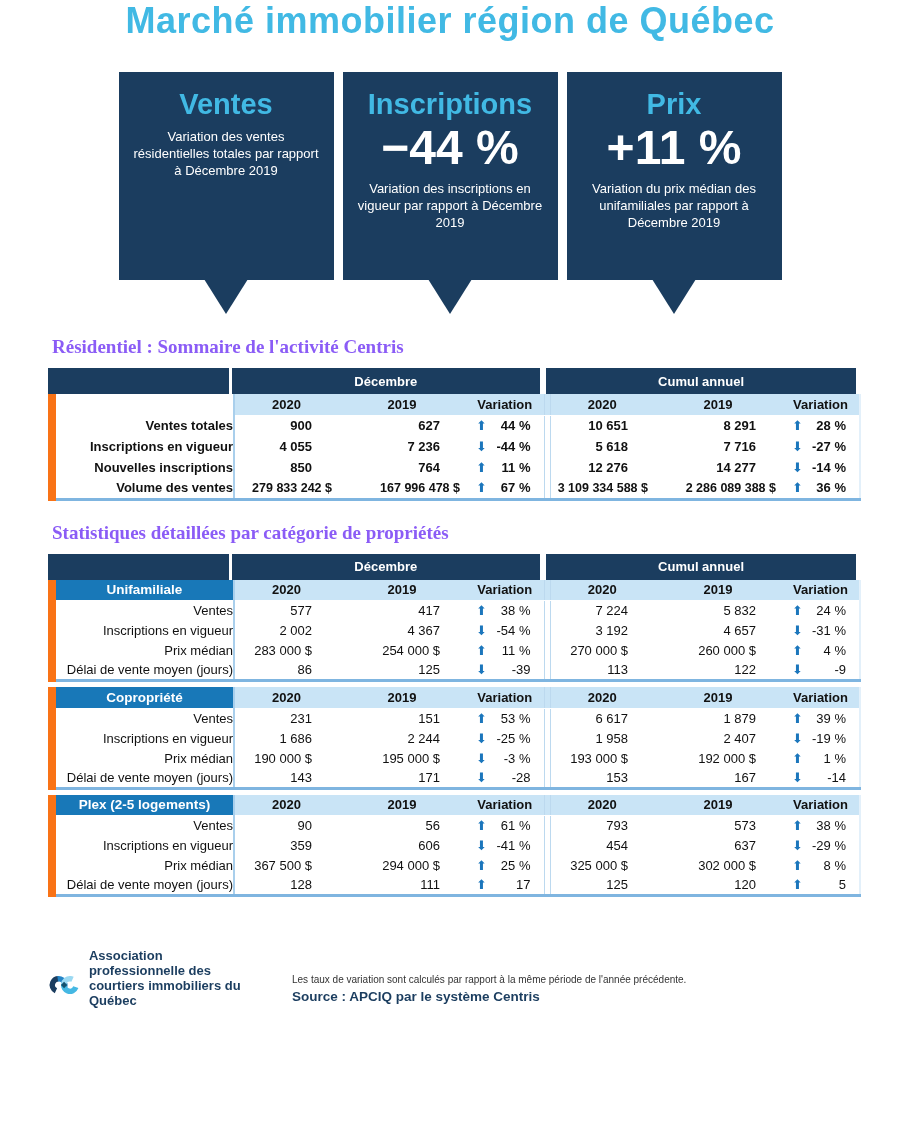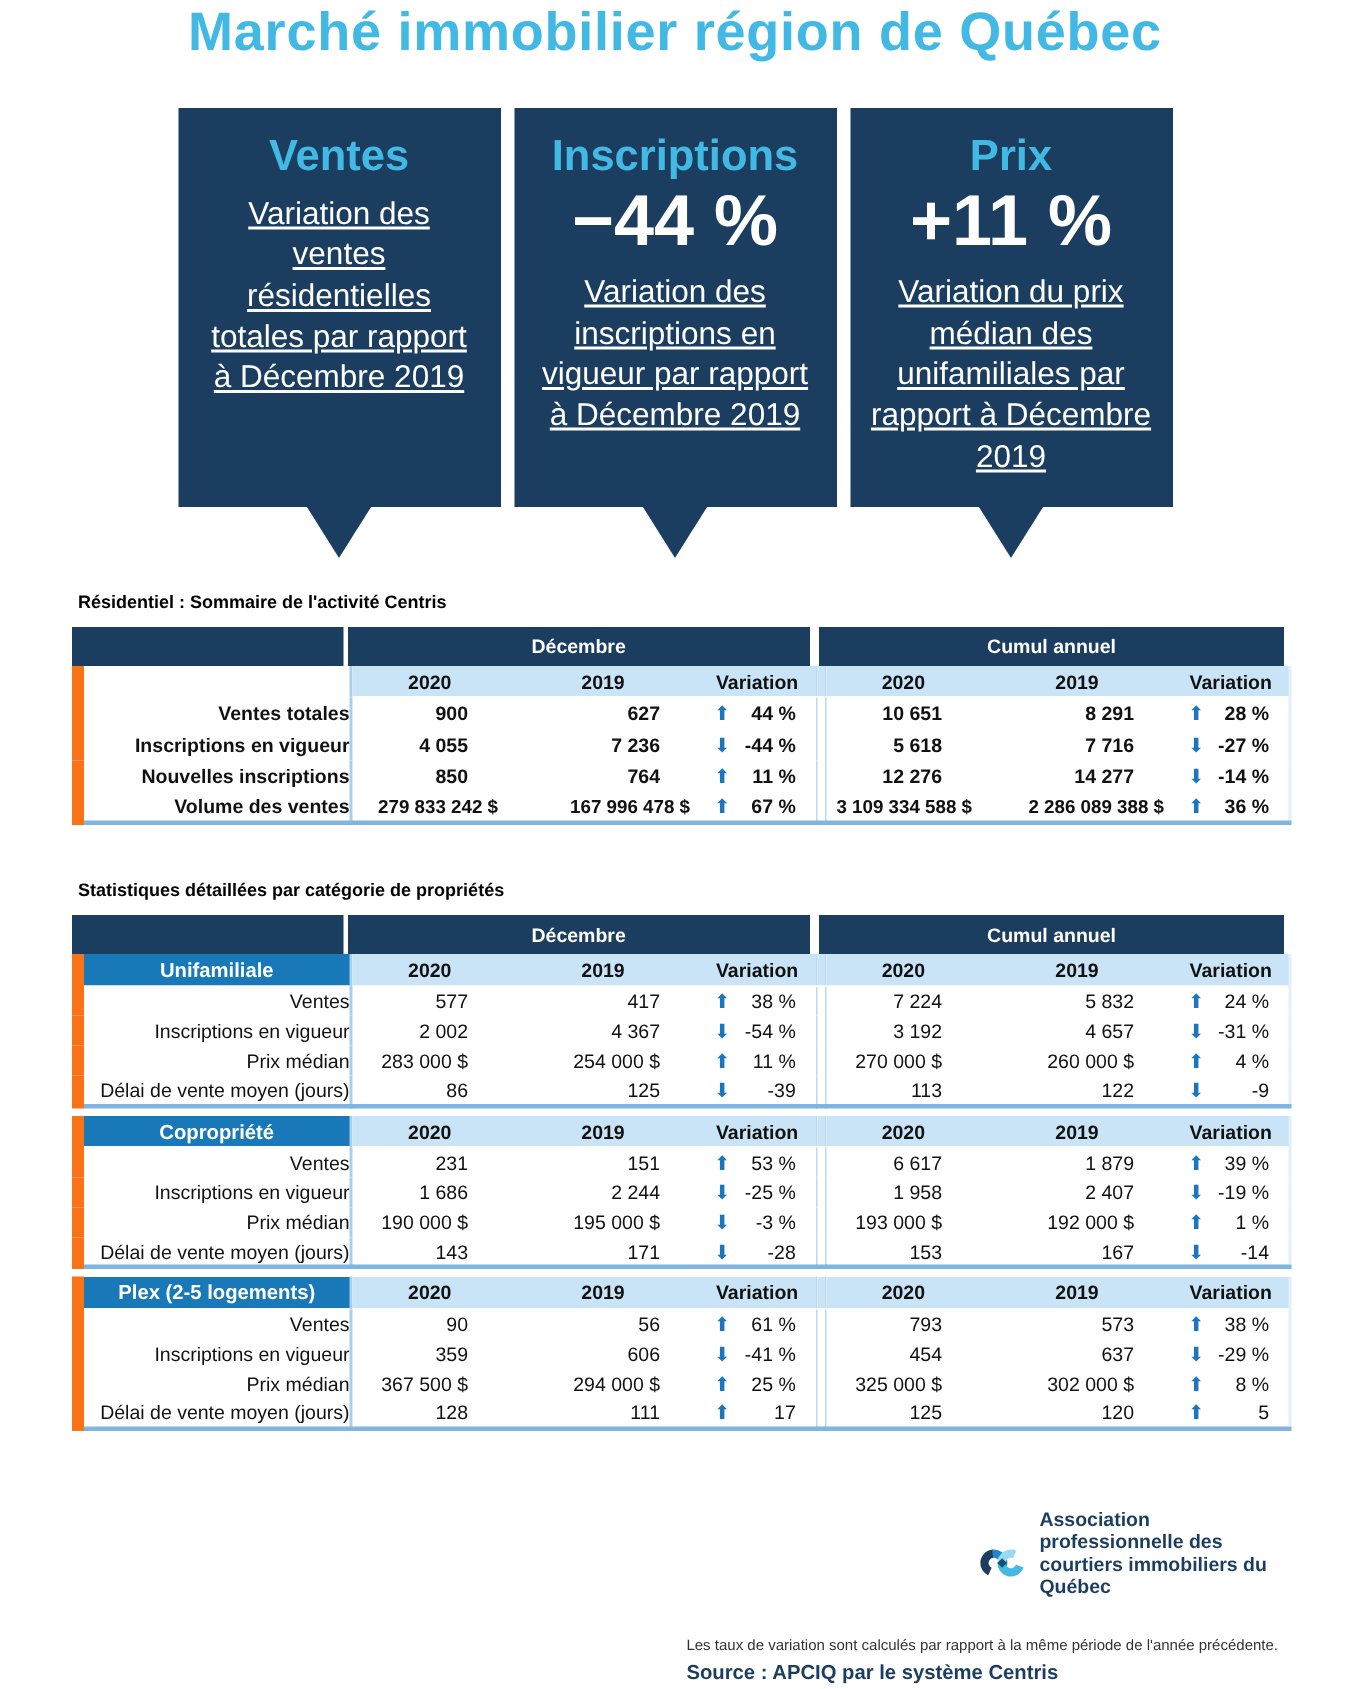--- a/index.html
+++ b/index.html
@@ -12,29 +12,29 @@
   .hdr-block { text-align:center; }
   .main-title { font-size:36px; font-weight:bold; color:#41B9E4; letter-spacing:0.5px; }
   .sub-title  { font-size:27px; font-weight:bold; color:#1B3D5F; margin-top:4px; }
 
   
   .callouts { display:flex; justify-content:center; gap:9px; margin-top:30px; }
   .callout { position:relative; width:215px; background:#1B3D5F; color:#fff;
              text-align:center; padding:16px 10px 20px 10px; min-height:208px; }
   .callout .c-title { font-size:29px; font-weight:bold; color:#41B9E4; }
   .callout .c-value { font-size:48px; font-weight:bold; color:#fff; margin-top:2px; line-height:1.05; }
-  .callout .c-desc  { font-size:21px; line-height:1.3; margin-top:8px; padding:0 4px;text-decoration:underline; }
+  .callout .c-desc  { font-size:13px; line-height:1.3; margin-top:8px; padding:0 4px; }
   .callout .tail { position:absolute; left:50%; bottom:-34px; transform:translateX(-50%);
                    width:0; height:0; border-left:22px solid transparent;
                    border-right:22px solid transparent; border-top:35px solid #1B3D5F; }
 
   
-  .section-title { font-size:12px; font-weight:bold; color:#000000; margin-left:52px; }
+  .section-title { font-size:19px; font-weight:bold; color:#8b5cf6; margin-left:52px;font-family:Liberation Serif, serif; }
   .st-1 { margin-top:56px; }
-  .st-2 { margin-top:36px; }
+  .st-2 { margin-top:21px; }
 
   
   .twrap { margin:10px 48px 0 48px; }
   table { border-collapse:collapse; table-layout:fixed; width:808px; font-size:13px; }
   td { overflow:hidden; white-space:nowrap; }
 
   
   table.thead td { background:#1B3D5F; color:#fff; font-weight:bold; font-size:13px;
                    text-align:center; height:26px; }
   table.thead td.hlbl { border-right:3px solid #fff; }
@@ -57,21 +57,21 @@
   .labcol { border-right:2px solid #A9CFEC; }
   .b { font-weight:bold; }
 
   td.var .vwrap { display:flex; justify-content:space-between; align-items:center; padding:0 13px 0 10px; }
   .arrow { color:#1B76BC; font-size:13px; line-height:1; }
 
   table.detail { margin-bottom:5px; }
   table.detail:last-child { margin-bottom:0; }
 
   
-  .footer { display:flex; align-items:flex-end; margin:46px 48px 0 48px;flex-direction:column; }
+  .footer { display:flex; align-items:center; margin:46px 48px 0 48px; }
   .logo-box { display:flex; align-items:flex-start; width:200px; }
   .logo-text { font-size:13px; font-weight:bold; color:#1B3D5F; line-height:1.15; margin-left:8px; margin-top:6px; }
   .foot-text { margin-left:44px; margin-top:8px; }
   .foot-note { font-size:10px; color:#333; }
   .foot-src  { font-size:13.5px; font-weight:bold; color:#1B3D5F; margin-top:4px; }
 </style>
 </head>
 <body>
 
 <div class="page">

